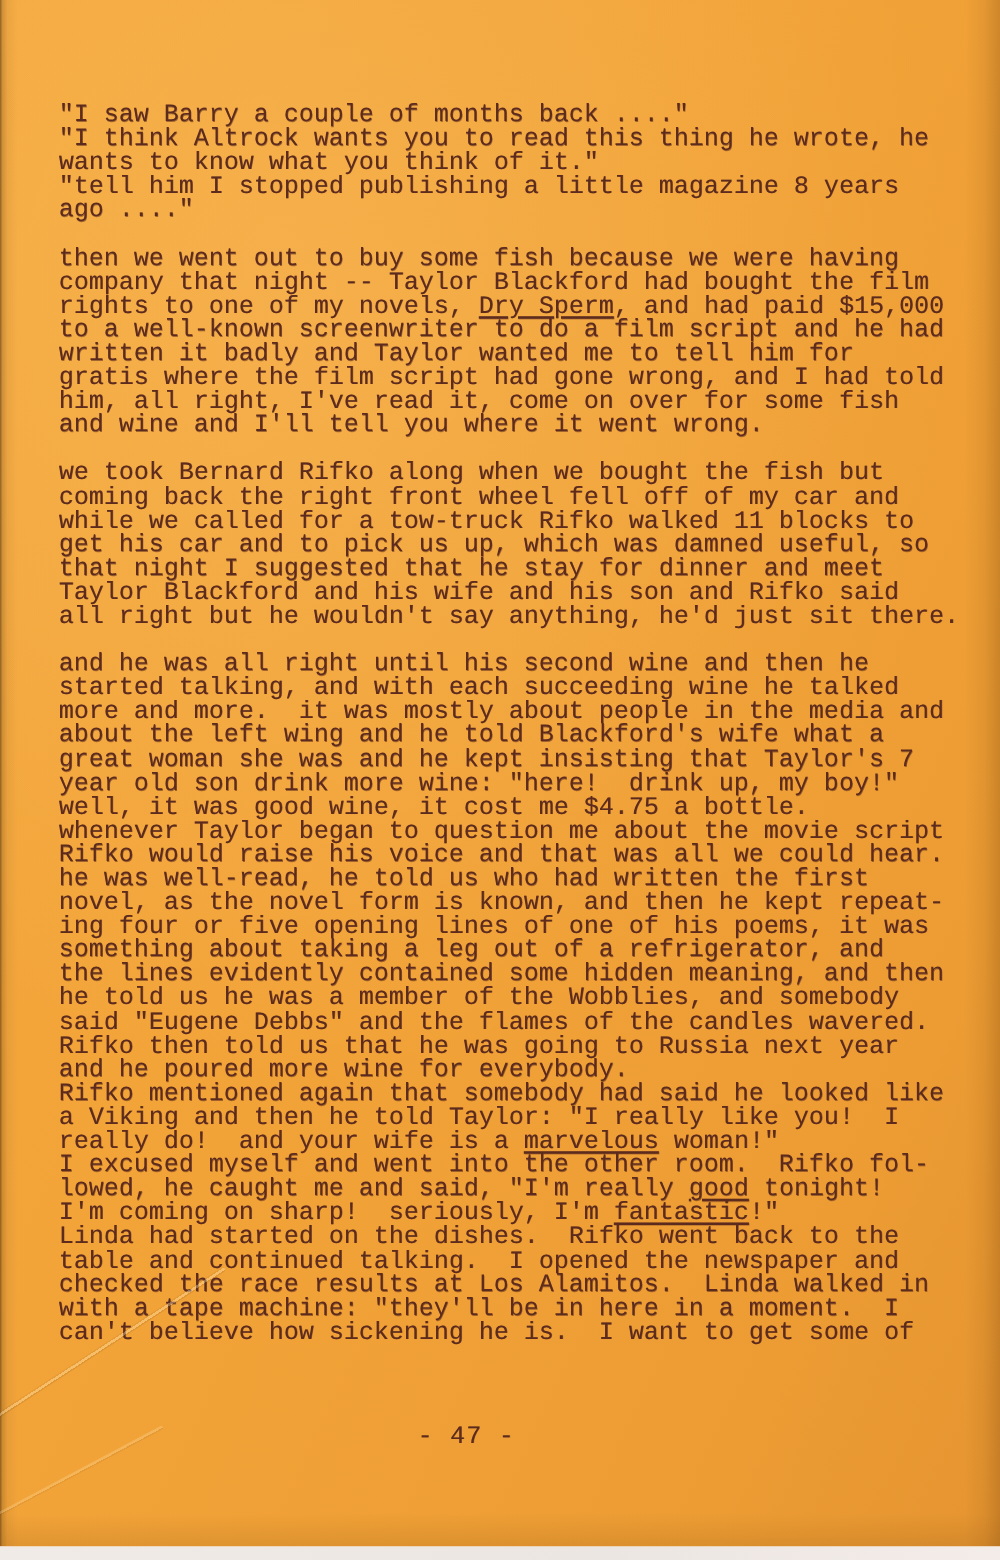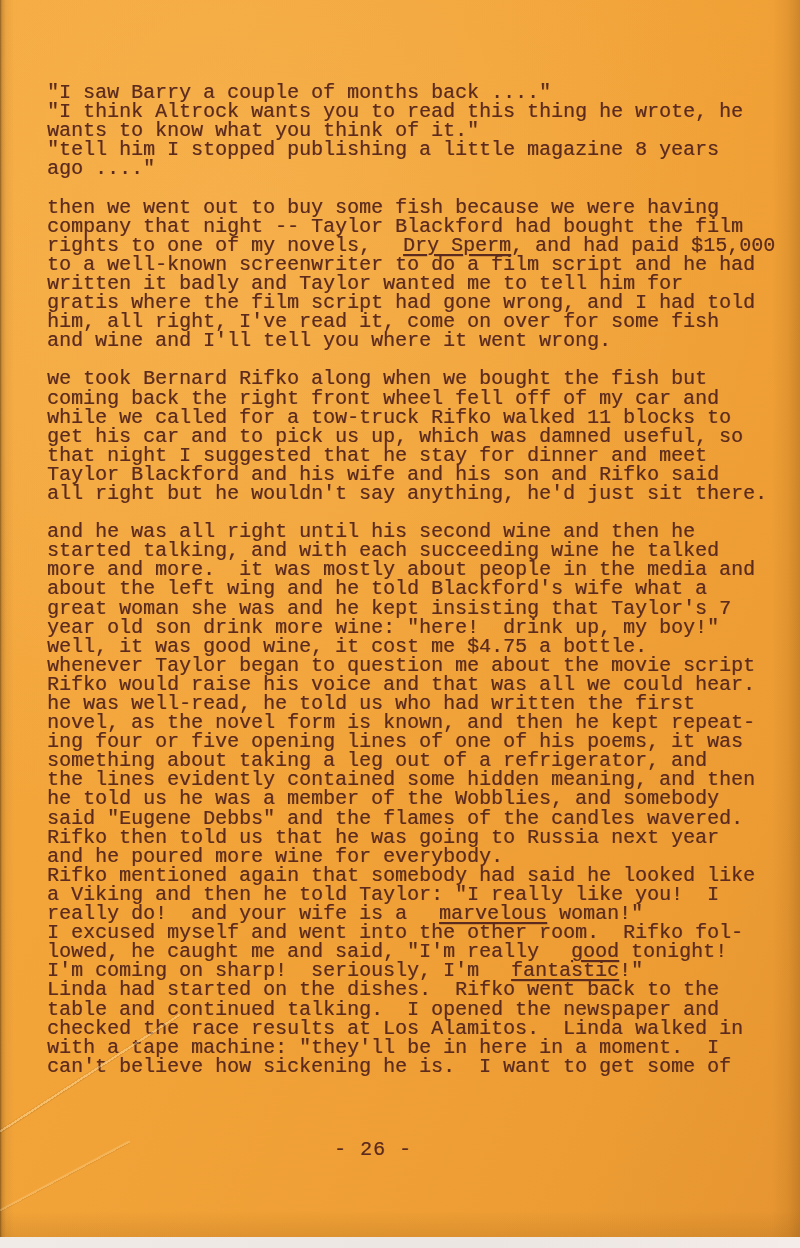--- a/index.html
+++ b/index.html
@@ -51,35 +51,34 @@
     color:#5c2b1e;
     white-space:pre;
     text-shadow:0.4px 0.4px 0.5px rgba(92,43,30,0.55);
   }
   .para{margin:0 0 19.1px 0;}
   .line{height:19.1px;}
   .u{
     text-decoration:underline;
     text-decoration-thickness:2px;
     text-underline-offset:2.5px;
-    margin-left:20px;
   }
   .page-number{
     position:absolute;left:334px;top:1140px;
     font-size:20px;line-height:19.1px;
     color:#5c2b1e;letter-spacing:1px;
     text-shadow:0.4px 0.4px 0.5px rgba(92,43,30,0.55);
     white-space:pre;
   }
 </style>
 </head>
 <body>
 
 <div class="scan">
   <div class="content"><div class="para"><div class="line"><span>"I saw Barry a couple of months back ...."</span></div><div class="line"><span>"I think Altrock wants you to read this thing he wrote, he</span></div><div class="line"><span>wants to know what you think of it."</span></div><div class="line"><span>"tell him I stopped publishing a little magazine 8 years</span></div><div class="line"><span>ago ...."</span></div></div><div class="para"><div class="line"><span>then we went out to buy some fish because we were having</span></div><div class="line"><span>company that night -- Taylor Blackford had bought the film</span></div><div class="line"><span>rights to one of my novels, </span><span class="u">Dry Sperm</span><span>, and had paid $15,000</span></div><div class="line"><span>to a well-known screenwriter to do a film script and he had</span></div><div class="line"><span>written it badly and Taylor wanted me to tell him for</span></div><div class="line"><span>gratis where the film script had gone wrong, and I had told</span></div><div class="line"><span>him, all right, I've read it, come on over for some fish</span></div><div class="line"><span>and wine and I'll tell you where it went wrong.</span></div></div><div class="para"><div class="line"><span>we took Bernard Rifko along when we bought the fish but</span></div><div class="line"><span>coming back the right front wheel fell off of my car and</span></div><div class="line"><span>while we called for a tow-truck Rifko walked 11 blocks to</span></div><div class="line"><span>get his car and to pick us up, which was damned useful, so</span></div><div class="line"><span>that night I suggested that he stay for dinner and meet</span></div><div class="line"><span>Taylor Blackford and his wife and his son and Rifko said</span></div><div class="line"><span>all right but he wouldn't say anything, he'd just sit there.</span></div></div><div class="para"><div class="line"><span>and he was all right until his second wine and then he</span></div><div class="line"><span>started talking, and with each succeeding wine he talked</span></div><div class="line"><span>more and more.  it was mostly about people in the media and</span></div><div class="line"><span>about the left wing and he told Blackford's wife what a</span></div><div class="line"><span>great woman she was and he kept insisting that Taylor's 7</span></div><div class="line"><span>year old son drink more wine: "here!  drink up, my boy!"</span></div><div class="line"><span>well, it was good wine, it cost me $4.75 a bottle.</span></div><div class="line"><span>whenever Taylor began to question me about the movie script</span></div><div class="line"><span>Rifko would raise his voice and that was all we could hear.</span></div><div class="line"><span>he was well-read, he told us who had written the first</span></div><div class="line"><span>novel, as the novel form is known, and then he kept repeat-</span></div><div class="line"><span>ing four or five opening lines of one of his poems, it was</span></div><div class="line"><span>something about taking a leg out of a refrigerator, and</span></div><div class="line"><span>the lines evidently contained some hidden meaning, and then</span></div><div class="line"><span>he told us he was a member of the Wobblies, and somebody</span></div><div class="line"><span>said "Eugene Debbs" and the flames of the candles wavered.</span></div><div class="line"><span>Rifko then told us that he was going to Russia next year</span></div><div class="line"><span>and he poured more wine for everybody.</span></div><div class="line"><span>Rifko mentioned again that somebody had said he looked like</span></div><div class="line"><span>a Viking and then he told Taylor: "I really like you!  I</span></div><div class="line"><span>really do!  and your wife is a </span><span class="u">marvelous</span><span> woman!"</span></div><div class="line"><span>I excused myself and went into the other room.  Rifko fol-</span></div><div class="line"><span>lowed, he caught me and said, "I'm really </span><span class="u">good</span><span> tonight!</span></div><div class="line"><span>I'm coming on sharp!  seriously, I'm </span><span class="u">fantastic</span><span>!"</span></div><div class="line"><span>Linda had started on the dishes.  Rifko went back to the</span></div><div class="line"><span>table and continued talking.  I opened the newspaper and</span></div><div class="line"><span>checked the race results at Los Alamitos.  Linda walked in</span></div><div class="line"><span>with a tape machine: "they'll be in here in a moment.  I</span></div><div class="line"><span>can't believe how sickening he is.  I want to get some of</span></div></div></div>
-  <div class="page-number">- 26 -</div>
+  <div class="page-number">- 47 -</div>
   <div class="edge-left"></div>
   <div class="edge-right"></div>
   <div class="edge-bottom-shadow"></div>
   <div class="crease crease-a"></div>
   <div class="crease crease-b"></div>
   <div class="strip-bottom"></div>
 </div>
 
 </body></html>

